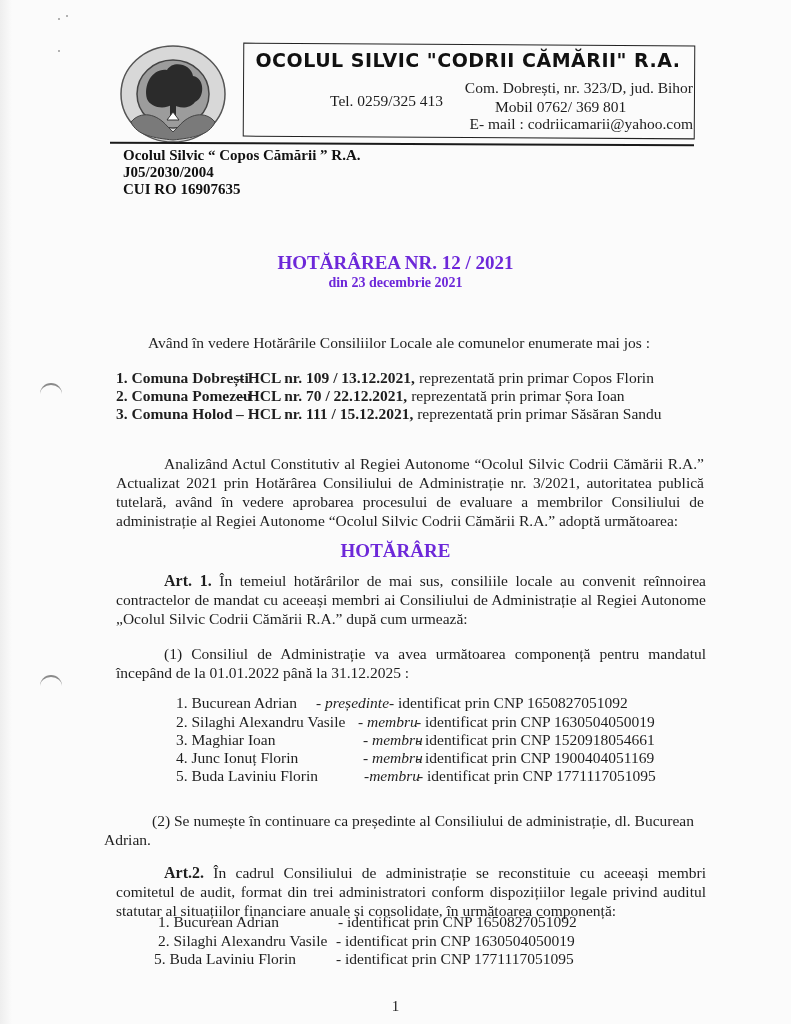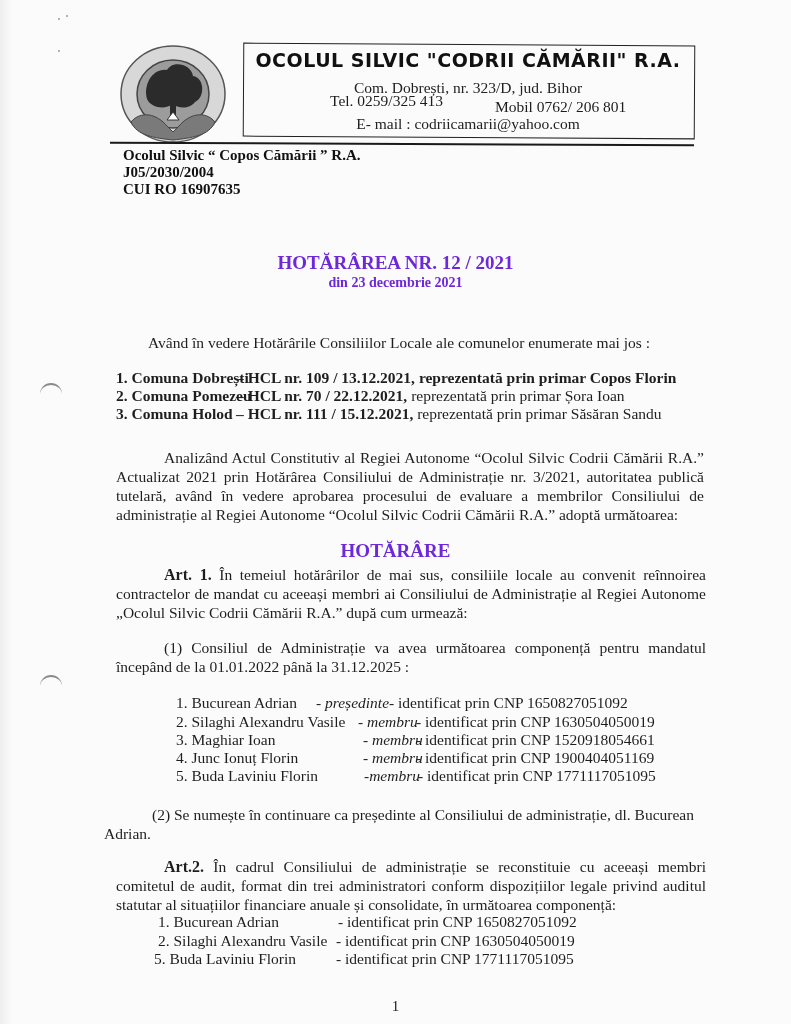--- a/index.html
+++ b/index.html
@@ -9,33 +9,33 @@
   }
   .abs { position:absolute; }
   .scan-edge { left:0; top:0; width:12px; height:1024px; background:linear-gradient(90deg,#eeeeee,#fbfbfb); }
   .punch { width:22px; height:12px; border-top:2px solid #8a8a8a; border-radius:12px 12px 0 0; }
   .dot { width:2px; height:2px; background:#9a9a9a; border-radius:1px; }
 
   
   .logo { left:117px; top:44px; width:112px; height:104px; }
   .hdr-box { left:243px; top:44px; width:450px; height:92px; border:1.5px solid #222; transform:rotate(0.35deg); }
   .hdr-title { left:243px; top:49px; width:450px; text-align:center; font-family:"DejaVu Sans", sans-serif; font-weight:bold; font-size:19px; letter-spacing:0.5px; color:#111; }
-  .hdr-line { left:243px; width:450px; text-align:center; font-size:15.5px; color:#222; }
+  .hdr-line { left:243px; width:450px; text-align:right; font-size:15.5px; color:#222; }
   .hdr-tel { left:330px; top:92px; font-size:15.5px; }
   .hdr-mob { left:495px; top:98px; font-size:15.5px; }
   .hdr-rule { left:110px; top:143px; width:584px; height:0; border-top:2.5px solid #1a1a1a; transform:rotate(0.25deg); }
 
   .org { left:123px; font-weight:bold; font-size:15px; color:#111; }
 
   .title { left:0; width:791px; text-align:center; font-weight:bold; color:#6d28d9; }
 
   .p { font-size:15.5px; line-height:19px; text-align:justify; color:#1e1e1e; }
   .b { font-weight:bold; }
   .i { font-style:italic; }
-  .indent { text-indent:48px; }
+  .indent { text-indent:48px;margin-top:6px; }
 
   .row { font-size:15.5px; white-space:nowrap; color:#1e1e1e; }
   .c2 { position:absolute; }
   .page-num { left:0; width:791px; text-align:center; top:998px; font-size:15px; }
 </style>
 </head>
 <body>
 
 <div class="abs scan-edge"></div>
 <div class="abs dot" style="left:58px;top:18px"></div>
@@ -51,35 +51,35 @@
     <path d="M30 55 C26 40 36 24 50 26 C56 16 74 20 76 32 C88 34 88 54 78 58 C72 66 60 64 56 60 C48 66 34 64 30 55 Z" fill="#2b2b2b"></path>
     <rect x="53" y="58" width="6" height="14" fill="#2b2b2b"></rect>
     <path d="M14 78 C24 66 40 70 50 82 L56 88 L62 82 C72 70 88 66 98 78 C92 92 74 94 56 96 C38 94 20 92 14 78 Z" fill="#7a7a7a" stroke="#444" stroke-width="1"></path>
     <path d="M50 76 L56 68 L62 76 Z" fill="#fff" stroke="#333" stroke-width="1"></path>
   </svg>
 </div>
 <div class="abs hdr-box"></div>
 <div class="abs hdr-title">OCOLUL SILVIC "CODRII CĂMĂRII" R.A.</div>
 <div class="abs hdr-line" style="top:79px">Com. Dobrești, nr. 323/D, jud. Bihor</div>
 <div class="abs hdr-tel">Tel. 0259/325 413</div>
-<div class="abs hdr-mob">Mobil  0762/ 206 801</div>
+<div class="abs hdr-mob">Mobil  0762/ 369 801</div>
 <div class="abs hdr-line" style="top:115px">E- mail : codriicamarii@yahoo.com</div>
 <div class="abs hdr-rule"></div>
 
 <div class="abs org" style="top:147px">Ocolul Silvic “ Copos Cămării ” R.A.</div>
 <div class="abs org" style="top:164px">J05/2030/2004</div>
 <div class="abs org" style="top:181px">CUI RO 16907635</div>
 
 <div class="abs title" style="top:252px;font-size:19px">HOTĂRÂREA NR. 12 / 2021</div>
 <div class="abs title" style="top:275px;font-size:14px">din  23 decembrie 2021</div>
 
 <div class="abs p" style="left:148px;top:333px;width:560px">Având în vedere Hotărârile Consiliilor Locale ale comunelor enumerate mai jos :</div>
 
 <div class="abs row" style="left:116px;top:369px">
-  <span class="b">1. Comuna Dobrești</span><span class="b" style="position:absolute;left:120px"><span>– HCL nr. 109 / 13.12.2021,</span><span style="font-weight:bold"> reprezentată prin primar Copos Florin</span></span>
+  <span class="b">1. Comuna Dobrești</span><span class="b" style="position:absolute;left:120px"><span>– HCL nr. 109 / 13.12.2021,</span><span style="font-weight:normal"> reprezentată prin primar Copos Florin</span></span>
 </div>
 <div class="abs row" style="left:116px;top:387px">
   <span class="b">2. Comuna Pomezeu</span><span class="b" style="position:absolute;left:120px"><span>– HCL nr. 70 / 22.12.2021,</span><span style="font-weight:normal"> reprezentată prin primar Șora Ioan</span></span>
 </div>
 <div class="abs row" style="left:116px;top:405px">
   <span class="b">3. Comuna Holod</span><span class="b" style="position:absolute;left:120px"><span>– HCL nr. 111 / 15.12.2021,</span><span style="font-weight:normal"> reprezentată prin primar Săsăran Sandu</span></span>
 </div>
 
 <div class="abs p indent" style="left:116px;top:448px;width:588px">Analizând Actul Constitutiv al Regiei Autonome “Ocolul Silvic Codrii Cămării R.A.” Actualizat 2021 prin Hotărârea Consiliului de Administrație nr. 3/2021, autoritatea publică tutelară, având în vedere aprobarea procesului de evaluare a  membrilor Consiliului de administrație al Regiei Autonome “Ocolul Silvic Codrii Cămării R.A.” adoptă următoarea:</div>
 

